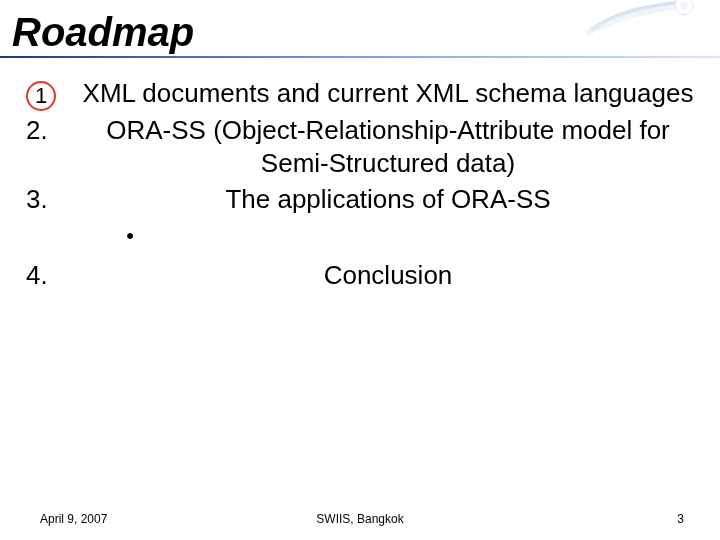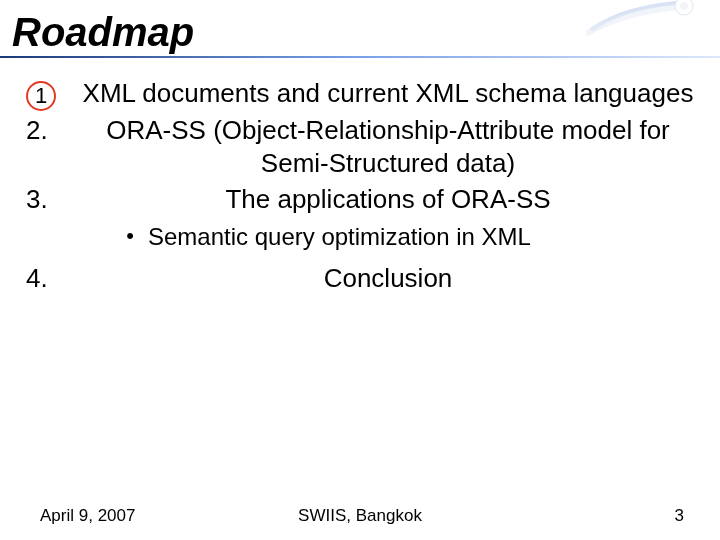--- a/index.html
+++ b/index.html
@@ -86,21 +86,21 @@
     text-align: center;
     font-size: 22px;
   }
   .footer {
     position: absolute;
     left: 0;
     right: 0;
     bottom: 14px;
     display: flex;
     align-items: center;
-    font-size: 17px;
+    font-size: 12px;
     color: #000;
   }
   .footer .f-left { position: absolute; left: 40px; }
   .footer .f-center { width: 100%; text-align: center; }
   .footer .f-right { position: absolute; right: 36px; }
 </style>
 </head>
 <body>
 
 <div class="title-wrap">
@@ -134,21 +134,20 @@
     </div>
 
     <div class="row">
       <div class="num">3.</div>
       <div class="item-text">The applications of ORA-SS</div>
     </div>
 
     <div class="sublist">
       <div class="subrow">
         <div class="bullet">•</div>
-        <div>Semantic query optimization in XML</div>
       </div>
     </div>
 
     <div class="row">
       <div class="num">4.</div>
       <div class="item-text">Conclusion</div>
     </div>
 
   </div>
 </div>

